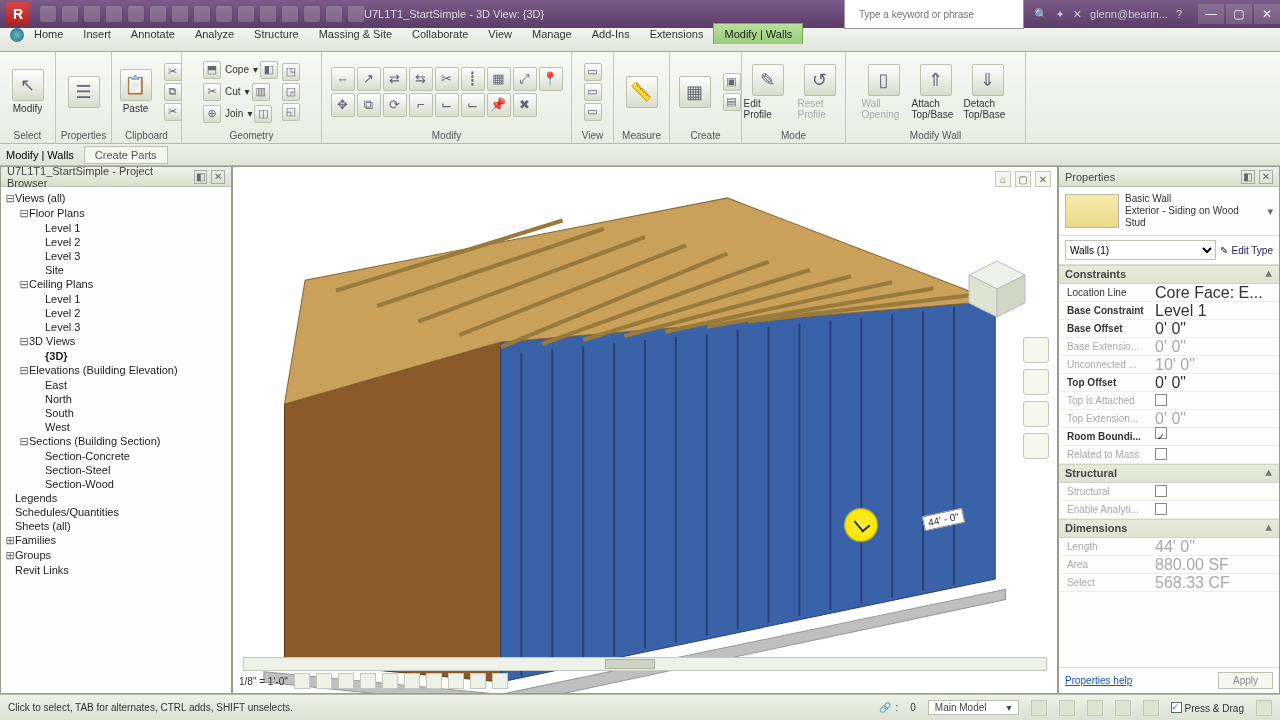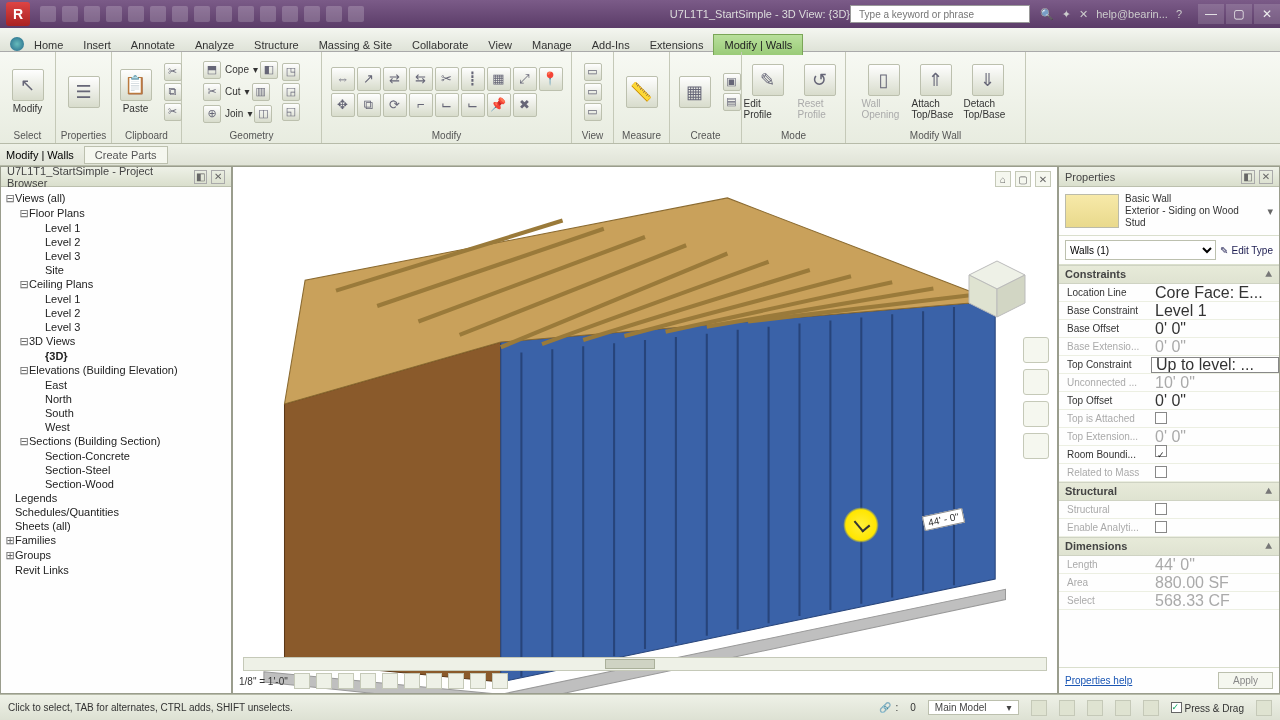--- a/index.html
+++ b/index.html
@@ -1,28 +1,28 @@
 <!DOCTYPE html>
 <html><head>
 <meta charset="utf-8">
 <style>
 *{margin:0;padding:0;box-sizing:border-box;font-family:"Segoe UI",Tahoma,sans-serif;user-select:none}
 html,body{width:1280px;height:720px;overflow:hidden;background:#d9dcd4}
 .titlebar{height:28px;background:linear-gradient(#7b5b88,#5b3c68);display:flex;align-items:center;color:#eee;font-size:11px}
 .titlebar .logo{width:24px;height:24px;margin:2px 6px;background:linear-gradient(#d44,#a22);border-radius:3px;display:flex;align-items:center;justify-content:center;color:#fff;font-weight:bold;font-size:14px}
 .qat{display:flex;gap:6px;margin-left:4px}
 .qat span{width:16px;height:16px;background:rgba(255,255,255,.2);border-radius:2px}
-.titlebar .title{flex:1;text-align:right;color:#ddd}
-.titlebar .search{width:180px;height:18px;background:#fff;color:#888;font-size:10px;padding:2px 8px;border:1px solid #999}
+.titlebar .title{flex:1;text-align:left;color:#ddd}
+.titlebar .search{width:180px;height:30px;background:#fff;color:#888;font-size:10px;padding:2px 14px;border:1px solid #999}
 .titlebar .right-icons{display:flex;gap:8px;margin:0 10px;align-items:center}
 .titlebar .right-icons span{color:#ccc}
 .win-btns{display:flex;gap:2px;margin-left:6px}
 .win-btns div{width:26px;height:20px;background:rgba(255,255,255,.15);display:flex;align-items:center;justify-content:center;color:#eee;font-size:12px}
 
-.menubar{height:24px;background:linear-gradient(#f4f6f0,#dfe3d8);display:flex;align-items:flex-end;border-bottom:1px solid #aaa;font-size:11px}
+.menubar{height:24px;background:linear-gradient(#f4f6f0,#dfe3d8);display:flex;align-items:flex-start;border-bottom:1px solid #aaa;font-size:11px}
 .menubar .tab{padding:4px 10px;color:#333;cursor:pointer}
 .menubar .tab.active{background:linear-gradient(#b9e09c,#9acb78);color:#222;border:1px solid #7aa657;border-bottom:none}
 .menubar .globe{width:14px;height:14px;background:radial-gradient(#6bb,#268);border-radius:50%;margin-left:10px}
 
 .ribbon{height:92px;background:linear-gradient(#f7f9f3,#e8ecE0);border-bottom:1px solid #b7bba9;display:flex}
 .panel{border-right:1px solid #c5c9b8;display:flex;flex-direction:column;align-items:center;padding:4px 6px 0;font-size:10px;color:#444}
 .panel .body{flex:1;display:flex;align-items:center;gap:4px}
 .panel .label{height:16px;display:flex;align-items:center;color:#555;font-size:10px}
 .bigbtn{display:flex;flex-direction:column;align-items:center;justify-content:center;width:48px;height:68px;gap:2px;color:#333;font-size:10px}
 .bigbtn.dis{color:#aaa}
@@ -70,21 +70,21 @@
 .type-sel .swatch{width:54px;height:34px;background:linear-gradient(#f7e9a9,#e9d98c);border:1px solid #bba}
 .type-sel .txt{flex:1;font-size:10px;color:#333;line-height:12px}
 .filter-row{display:flex;padding:4px 6px;gap:4px;align-items:center;border-bottom:1px solid #dadfcd}
 .filter-row select{flex:1;font-size:10px;height:20px;border:1px solid #bcc0ae;background:#fff}
 .filter-row .et{display:flex;align-items:center;gap:3px;font-size:10px;color:#225;cursor:pointer}
 .grid{flex:1;overflow:auto}
 .grp{background:linear-gradient(#e7ead9,#dfe3d1);padding:2px 6px;font-weight:bold;color:#444;border-top:1px solid #cfd3c3;border-bottom:1px solid #cfd3c3;display:flex}
 .grp .col{margin-left:auto;color:#777}
 .prow{display:flex;border-bottom:1px solid #ecefe2;height:18px;align-items:center}
 .prow .k{width:92px;padding-left:8px;color:#333;overflow:hidden;text-overflow:ellipsis;white-space:nowrap;font-size:10px}
-.prow .k.b{font-weight:normal}
+.prow .k.b{font-weight:bold}
 .prow .k.d{color:#aaa}
 .prow .v{flex:1;padding:0 4px;font-size:16px;color:#333;overflow:hidden;white-space:nowrap}
 .prow .v.d{color:#aaa}
 .prow .v .cb{width:12px;height:12px;border:1px solid #888;display:inline-block;background:#fff}
 .prow .v .cb.on::after{content:"✓";font-size:9px;color:#222;position:relative;top:-2px;left:1px}
 .prow .v.boxed{border:1px solid #888;background:#fff;height:16px;line-height:14px}
 .pfoot{display:flex;padding:4px 6px;border-top:1px solid #dadfcd;align-items:center}
 .pfoot a{color:#1a56b4;text-decoration:underline;font-size:10px}
 .pfoot button{margin-left:auto;font-size:10px;padding:2px 14px;background:#f5f7ef;border:1px solid #bcc0ae;color:#888}
 
@@ -116,21 +116,21 @@
     <span></span>
     <span></span>
     <span></span>
   </div>
   <div class="title">U7L1T1_StartSimple - 3D View: {3D}</div>
   <input class="search" placeholder="Type a keyword or phrase" style="">
   <div class="right-icons">
     <span>🔍</span>
     <span>✦</span>
     <span>✕</span>
-    <span>help@bearin...</span>
+    <span>glenn@bearin...</span>
     <span>?</span>
   </div>
   <div class="win-btns">
     <div>—</div>
     <div>▢</div>
     <div>✕</div>
   </div>
 </div>
 
 <div class="menubar">
@@ -444,24 +444,20 @@
         </div>
         <div class="prow">
           <div class="k b">Base Offset</div>
           <div class="v">0'  0"</div>
         </div>
         <div class="prow">
           <div class="k d">Base Extensio...</div>
           <div class="v d">0'  0"</div>
         </div>
         <div class="prow">
-          <div class="k b">Top Constraint</div>
-          <div class="v boxed">Up to level: ...</div>
-        </div>
-        <div class="prow">
           <div class="k d">Unconnected ...</div>
           <div class="v d">10'  0"</div>
         </div>
         <div class="prow">
           <div class="k b">Top Offset</div>
           <div class="v">0'  0"</div>
         </div>
         <div class="prow">
           <div class="k d">Top is Attached</div>
           <div class="v d"><span class="cb"></span></div>

